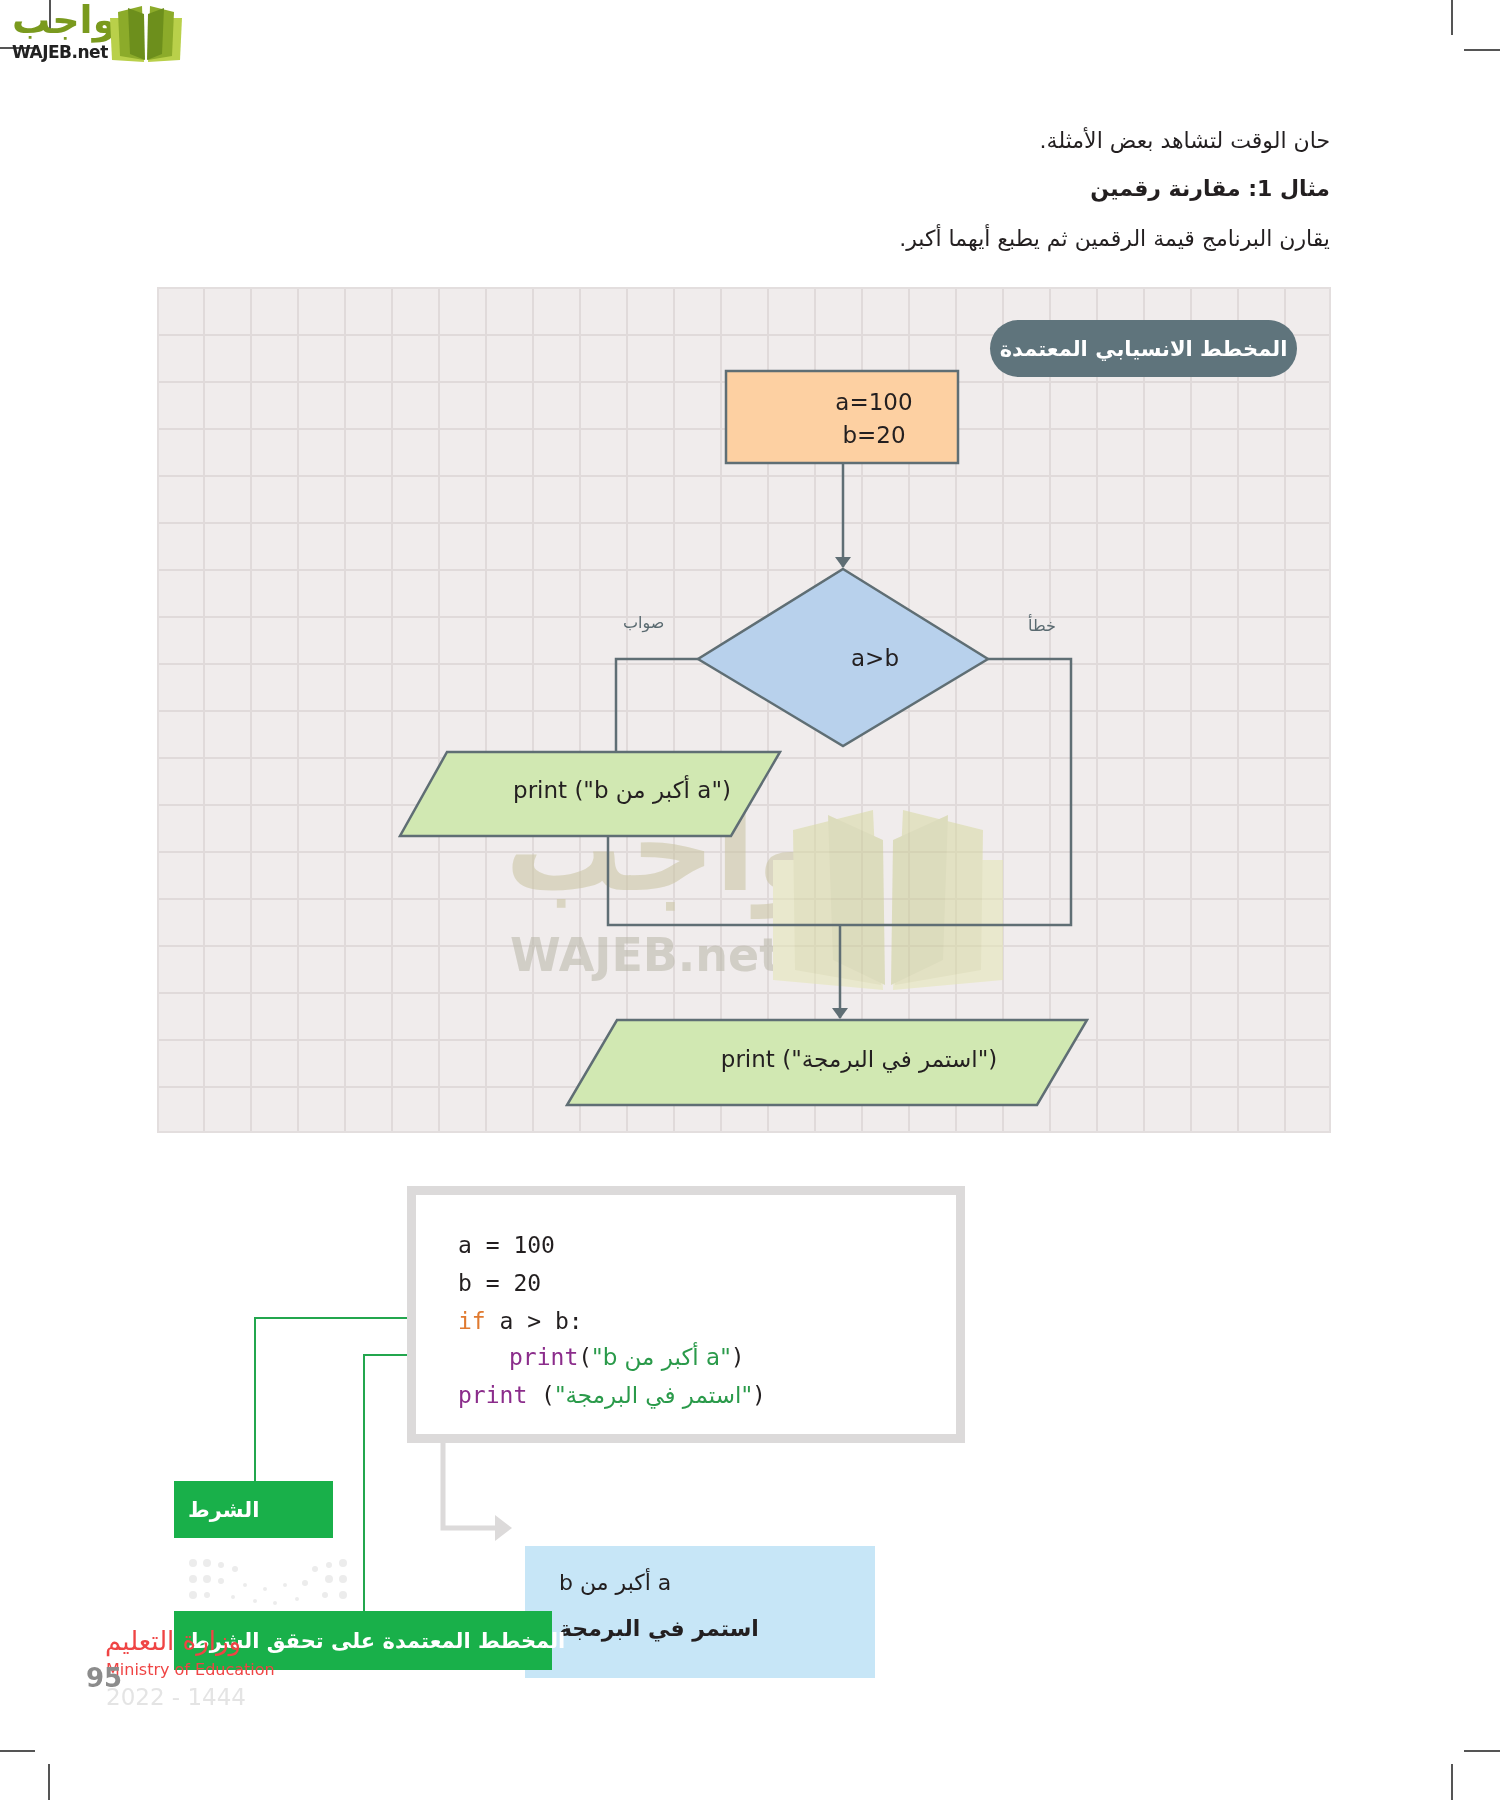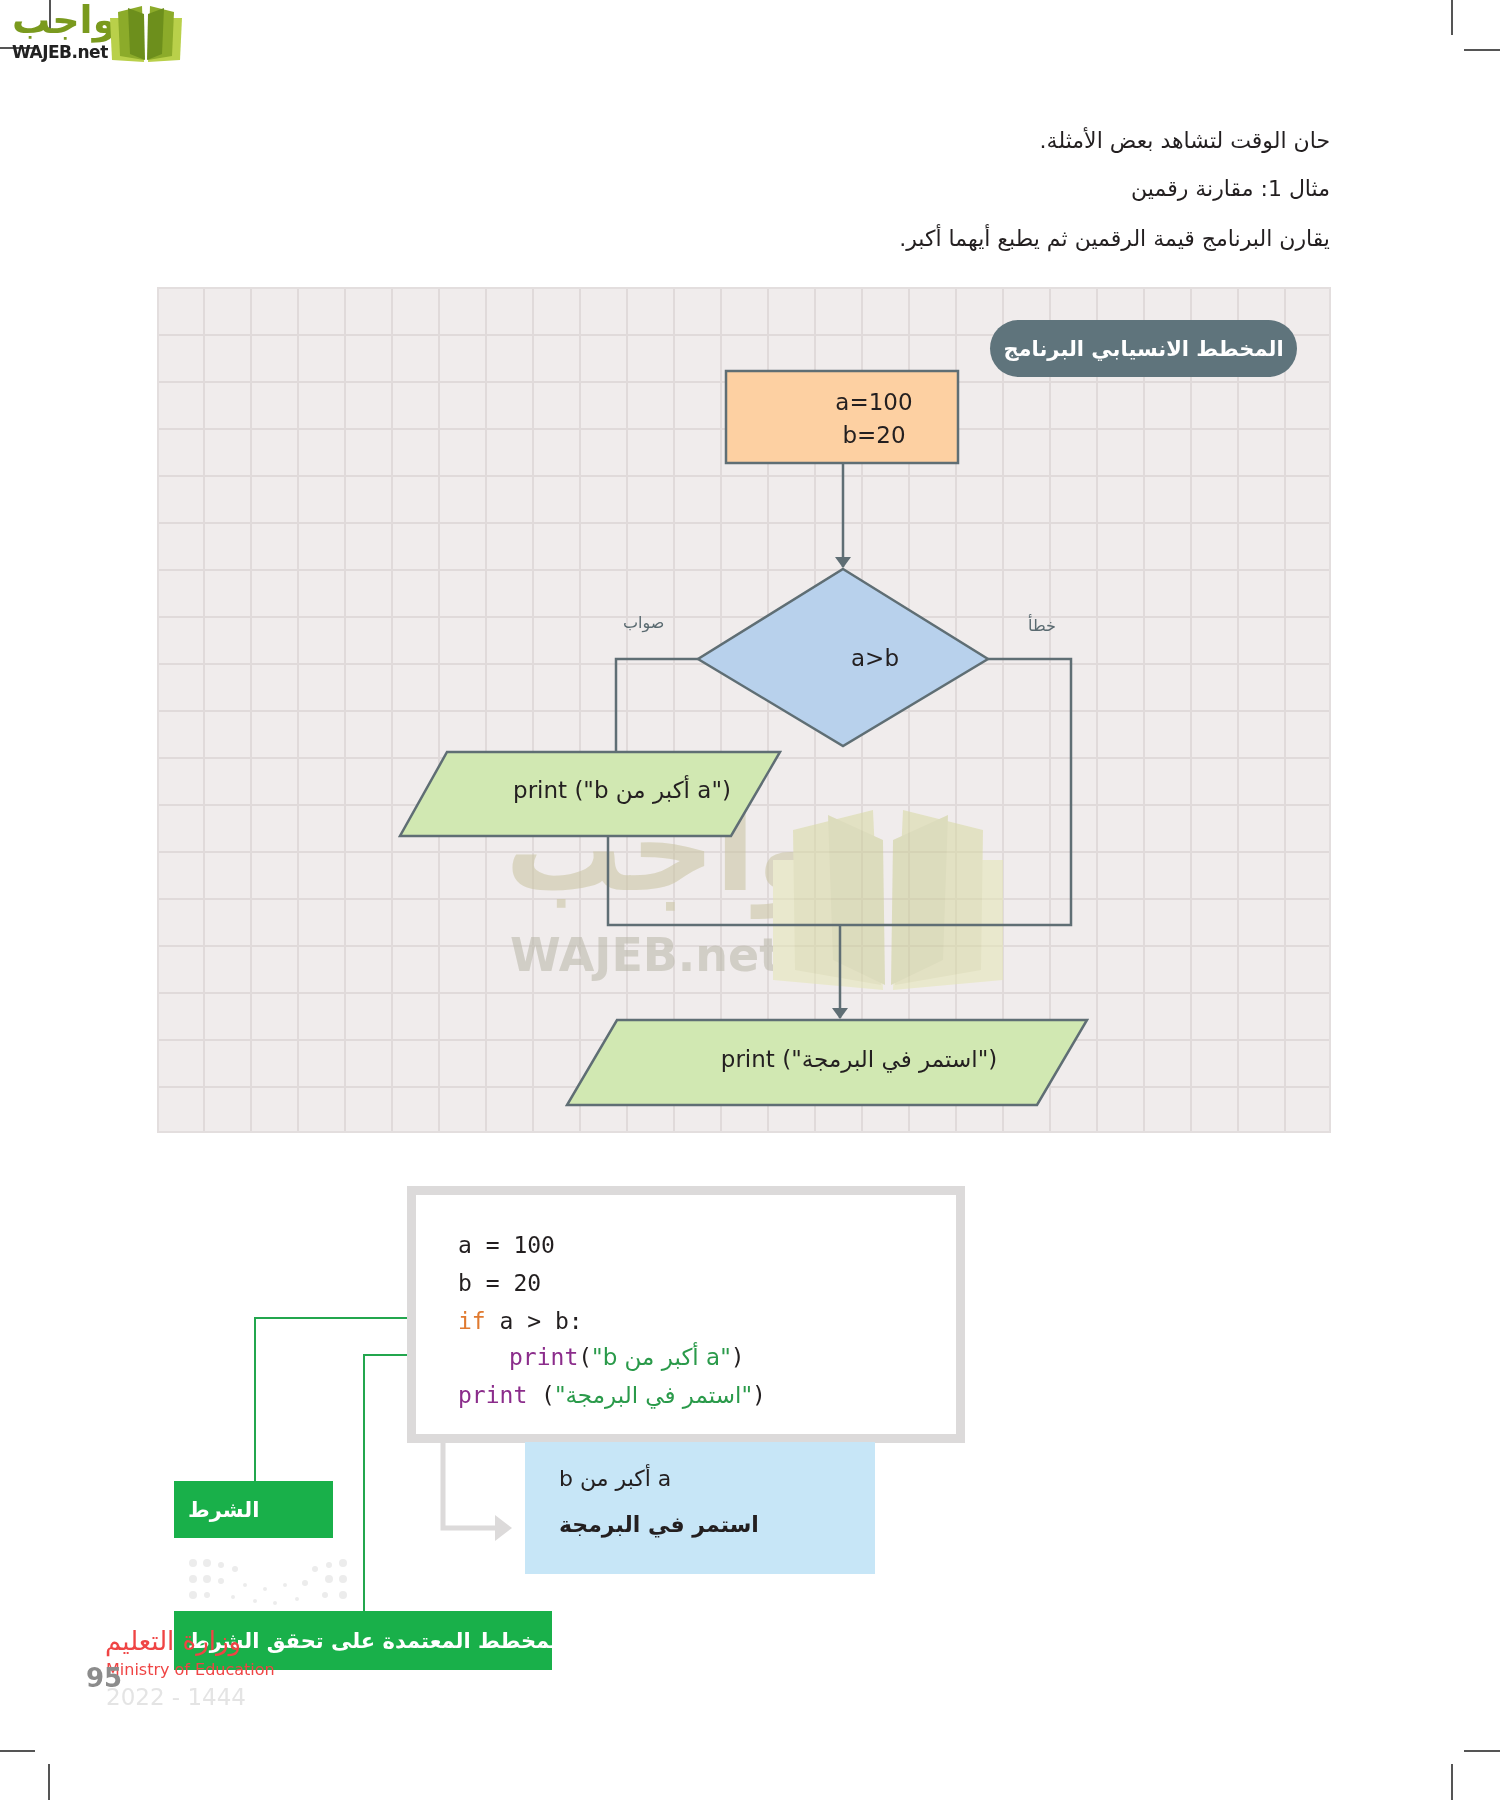--- a/index.html
+++ b/index.html
@@ -2,21 +2,21 @@
 <html><head>
 <meta charset="utf-8">
 <style>
   html,body{margin:0;padding:0;background:#ffffff;}
   body{width:1500px;height:1800px;position:relative;overflow:hidden;font-family:"DejaVu Sans",sans-serif;color:#231f20;}
   .abs{position:absolute;}
   
   .crop{position:absolute;background:#555;}
   
   .para{position:absolute;right:170px;direction:rtl;text-align:right;font-size:22px;white-space:nowrap;color:#231f20;}
-  .para.bold{font-weight:normal;margin-left:38px;}
+  .para.bold{font-weight:bold;margin-left:38px;}
   
   #grid-panel{position:absolute;left:157px;top:287px;width:1174px;height:846px;
     background-color:#f0ecec;
     background-image:
       linear-gradient(to right, #e0dada 2px, transparent 2px),
       linear-gradient(to bottom, #e0dada 2px, transparent 2px);
     background-size:47px 47px;
     background-position:-3px -2px;
     border:2px solid #e3dede;box-sizing:border-box;}
   #flow-title{position:absolute;left:990px;top:320px;width:307px;height:57px;border-radius:29px;background:#5f747c;
@@ -25,21 +25,21 @@
   .node-text{position:absolute;text-align:center;font-size:23px;color:#231f20;white-space:nowrap;margin-left:32px;}
   .branch-label{position:absolute;font-size:16px;color:#5a6a70;direction:rtl;white-space:nowrap;}
   
   .wm{position:absolute;opacity:0.55;}
   
   #code-box{position:absolute;left:407px;top:1186px;width:558px;height:257px;border:9px solid #dcdada;box-sizing:border-box;background:#fff;}
   .code-line{position:absolute;font-family:"DejaVu Sans Mono",monospace;font-size:23px;white-space:nowrap;color:#231f20;}
   .kw{color:#e07a30;}
   .fn{color:#8b2c8b;}
   .str{color:#2a9a4a;font-family:"DejaVu Sans",sans-serif;}
-  #output-box{position:absolute;left:525px;top:1442px;width:350px;height:132px;background:#c7e6f7;}
+  #output-box{position:absolute;left:525px;top:1546px;width:350px;height:132px;background:#c7e6f7;}
   .out-line{position:absolute;right:0;left:34px;font-size:22px;direction:rtl;text-align:left;white-space:nowrap;}
   .green-label{position:absolute;background:#19b04a;color:#fff;font-weight:bold;font-size:21px;display:flex;align-items:center;justify-content:flex-end;direction:rtl;padding:0 14px;box-sizing:border-box;white-space:nowrap;}
   #page-number{position:absolute;left:86px;top:1663px;font-size:26px;font-weight:bold;color:#8c8c8c;}
   .moe{position:absolute;color:#ef4444;white-space:nowrap;}
 </style>
 </head>
 <body>
 
 <div class="crop" style="left:1451px;top:0;width:2px;height:35px;"></div>
 <div class="crop" style="left:1464px;top:49px;width:36px;height:2px;"></div>
@@ -75,21 +75,21 @@
   <svg width="230" height="180" viewBox="0 0 230 180" style="left:268px;top:0;">
     <path d="M0 50 L105 50 L110 180 L0 170 Z" fill="#e5e6b4"></path>
     <path d="M230 50 L125 50 L120 180 L230 170 Z" fill="#e5e6b4"></path>
     <path d="M20 20 L100 0 L108 175 L22 160 Z" fill="#d8d9a2"></path>
     <path d="M210 20 L130 0 L122 175 L208 160 Z" fill="#d8d9a2"></path>
     <path d="M55 5 L110 30 L112 175 L60 150 Z" fill="#cdcf98"></path>
     <path d="M175 5 L120 30 L118 175 L170 150 Z" fill="#cdcf98"></path>
   </svg>
 </div>
 
-<div id="flow-title">المخطط الانسيابي البرنامج</div>
+<div id="flow-title">المخطط الانسيابي المعتمدة</div>
 
 <svg width="1500" height="1800" viewBox="0 0 1500 1800">
   <defs>
     <marker id="arr" markerWidth="10" markerHeight="10" refX="5" refY="8" orient="auto" markerUnits="userSpaceOnUse">
       <path d="M0 0 L10 0 L5 9 Z" fill="#5f6e74"></path>
     </marker>
   </defs>
 
   <rect x="726" y="371" width="232" height="92" fill="#fdd0a2" stroke="#5f6e74" stroke-width="2.5"></rect>
 

